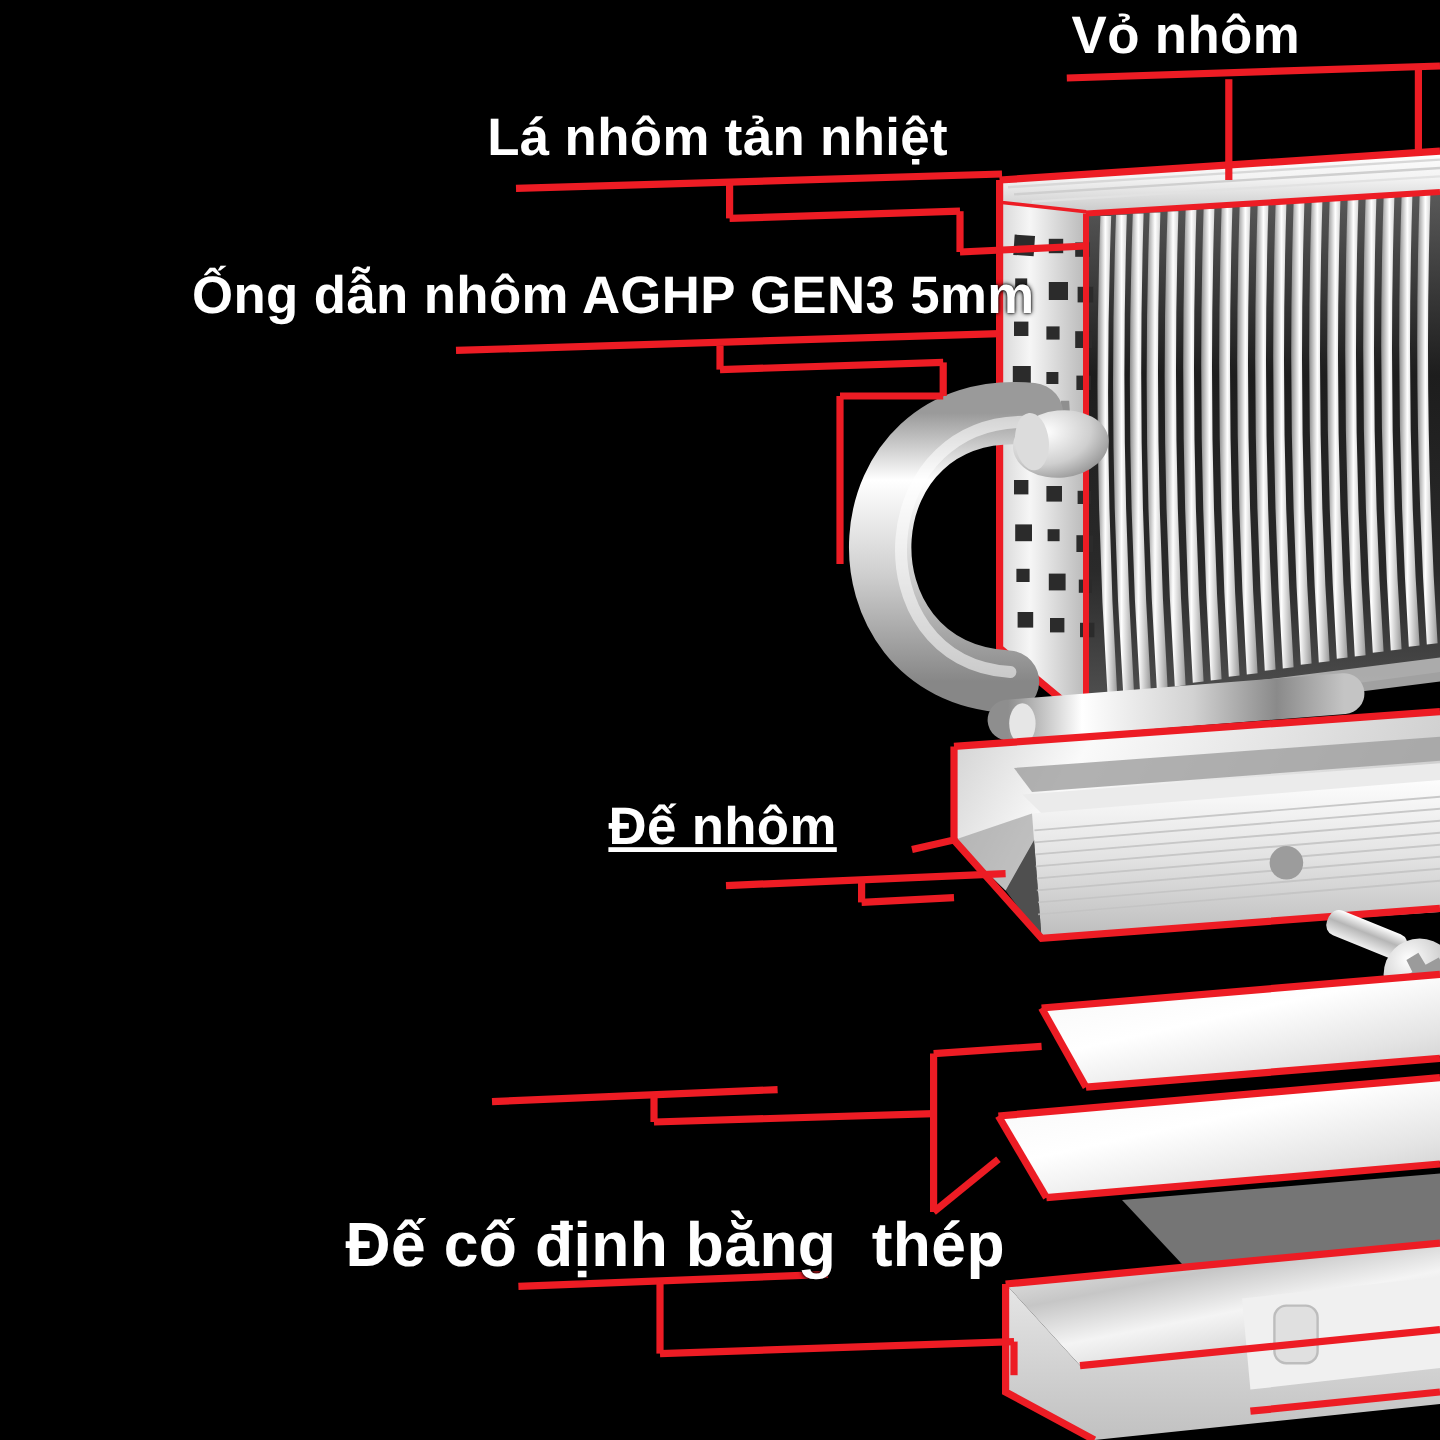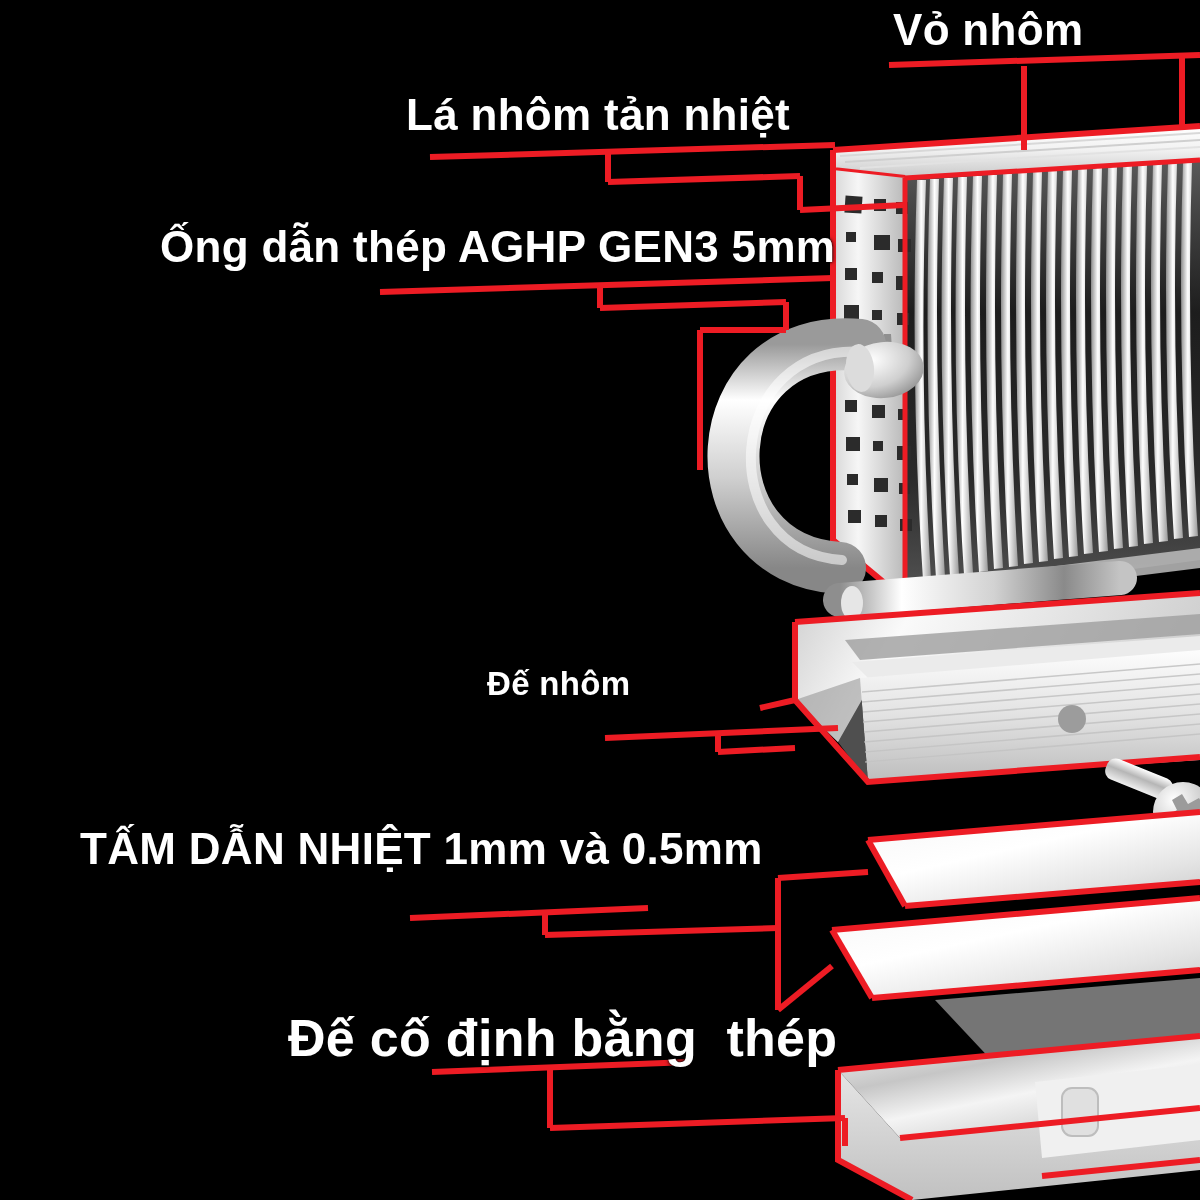--- a/index.html
+++ b/index.html
@@ -19,21 +19,21 @@
     white-space:pre;
     letter-spacing:0.3px;
     line-height:1;
     text-shadow:0 0 2px #000,0 0 4px #000;
     font-stretch:condensed;
     transform-origin:left top;
   }
   #l-vo   {left:893px; top:8px;   font-size:44px;}
   #l-la   {left:406px; top:93px;  font-size:44px;}
   #l-ong  {left:160px; top:225px; font-size:44px;}
-  #l-de   {left:487px; top:667px; font-size:33px;}
+  #l-de   {left:507px; top:667px; font-size:44px;text-decoration:underline;}
   #l-tam  {left:80px;  top:827px; font-size:44px;}
   #l-dcd  {left:288px; top:1012px;font-size:52px;}
 </style>
 </head>
 <body>
 
 <div id="stage">
 
   <svg id="art" viewBox="0 0 1200 1200">
     <defs>
@@ -311,18 +311,17 @@
         <path d="M550,1090 L550,1128"></path>
         <path d="M550,1128 L845,1118"></path>
         <path d="M845,1118 L845,1146"></path>
       </g>
 
     </g>
   </svg>
 
   <div class="lbl" id="l-vo">Vỏ nhôm</div>
   <div class="lbl" id="l-la">Lá nhôm tản nhiệt</div>
-  <div class="lbl" id="l-ong">Ống dẫn thép AGHP GEN3 5mm</div>
+  <div class="lbl" id="l-ong">Ống dẫn nhôm AGHP GEN3 5mm</div>
   <div class="lbl" id="l-de">Đế nhôm</div>
-  <div class="lbl" id="l-tam">TẤM DẪN NHIỆT 1mm và 0.5mm</div>
   <div class="lbl" id="l-dcd">Đế cố định bằng  thép</div>
 
 </div>
 
 </body></html>

